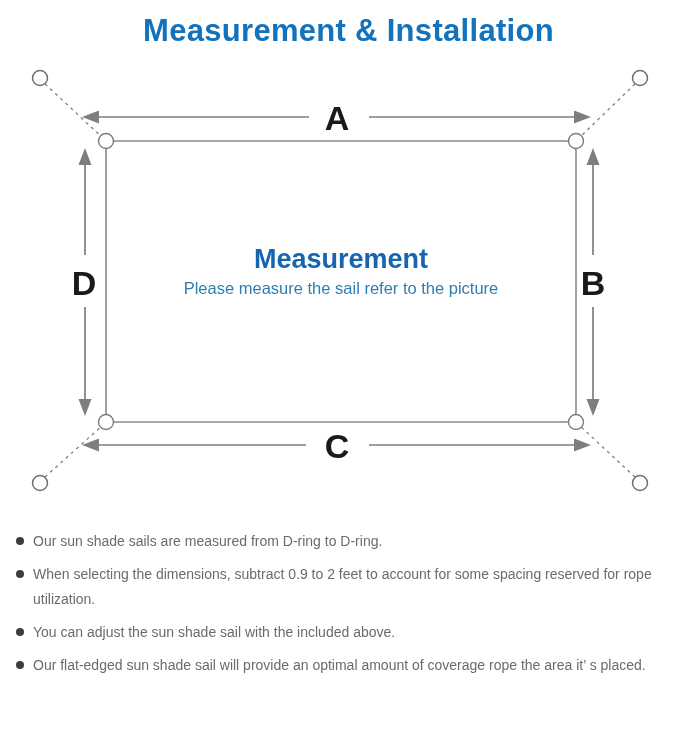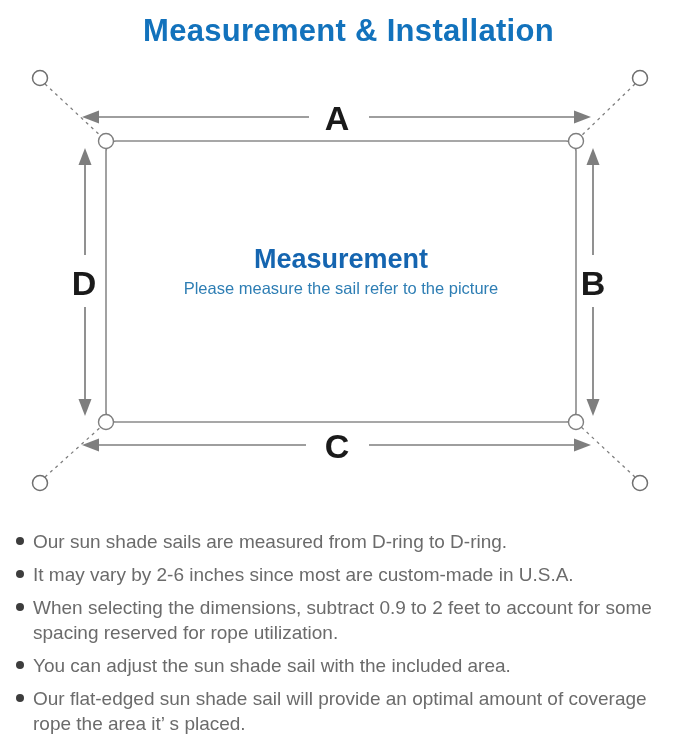--- a/index.html
+++ b/index.html
@@ -57,21 +57,21 @@
     width: 655px;
     margin: 0;
     padding: 0;
     list-style: none;
   }
   .note {
     display: flex;
     align-items: flex-start;
     margin: 0 0 8px 0;
     color: #6b6b6b;
-    font-size: 19px;
+    font-size: 14px;
     line-height: 25px;
   }
   .dot {
     flex: 0 0 8px;
     width: 8px;
     height: 8px;
     border-radius: 50%;
     background: #3d3d3d;
     margin: 8px 9px 0 2px;
   }
@@ -142,29 +142,25 @@
     <text x="341" y="242" text-anchor="middle" class="center-subheading">Please measure the sail refer to the picture</text>
   </svg>
 
   <ul class="notes">
     <li class="note">
       <span class="dot"></span>
       <span class="note-text">Our sun shade sails are measured from D-ring to D-ring.</span>
     </li>
     <li class="note">
       <span class="dot"></span>
-      <span class="note-text">It may vary by 2-6 inches since most are custom-made in U.S.A.</span>
-    </li>
-    <li class="note">
-      <span class="dot"></span>
       <span class="note-text">When selecting the dimensions, subtract 0.9 to 2 feet to account for some spacing reserved for rope utilization.</span>
     </li>
     <li class="note">
       <span class="dot"></span>
-      <span class="note-text">You can adjust the sun shade sail with the included area.</span>
+      <span class="note-text">You can adjust the sun shade sail with the included above.</span>
     </li>
     <li class="note">
       <span class="dot"></span>
       <span class="note-text">Our flat-edged sun shade sail will provide an optimal amount of coverage rope the area it’ s placed.</span>
     </li>
   </ul>
 
 </div>
 
 </body></html>

